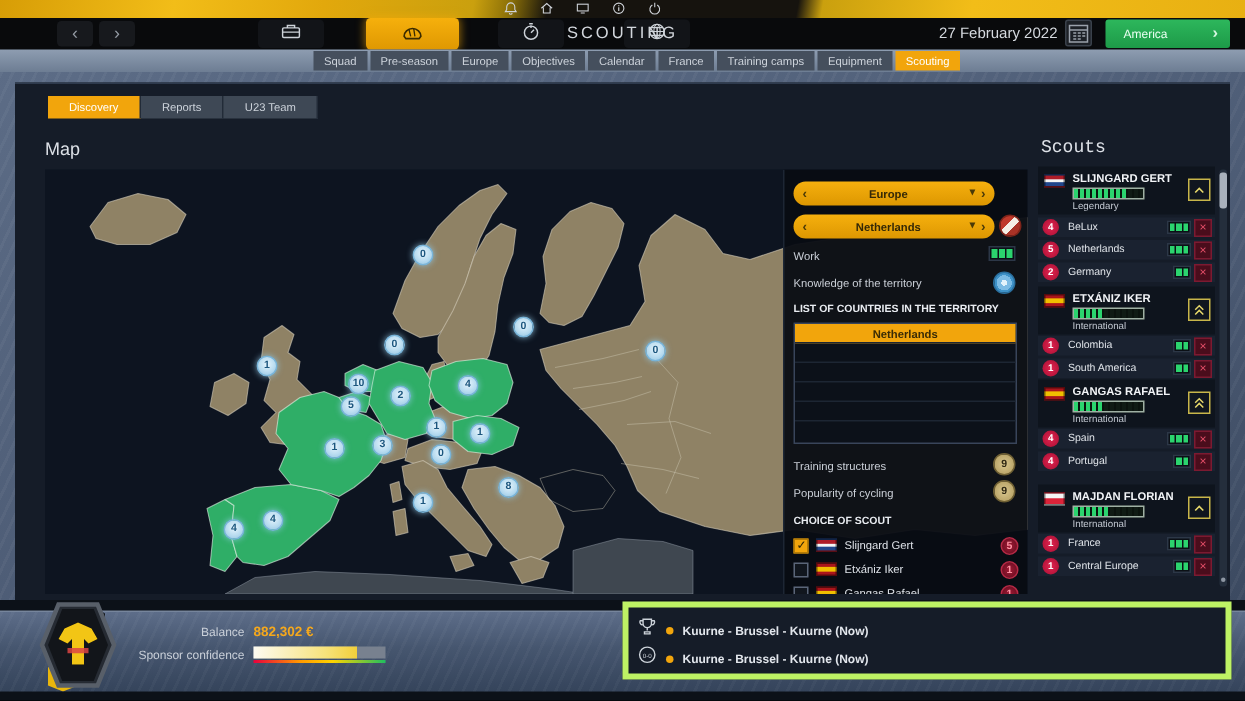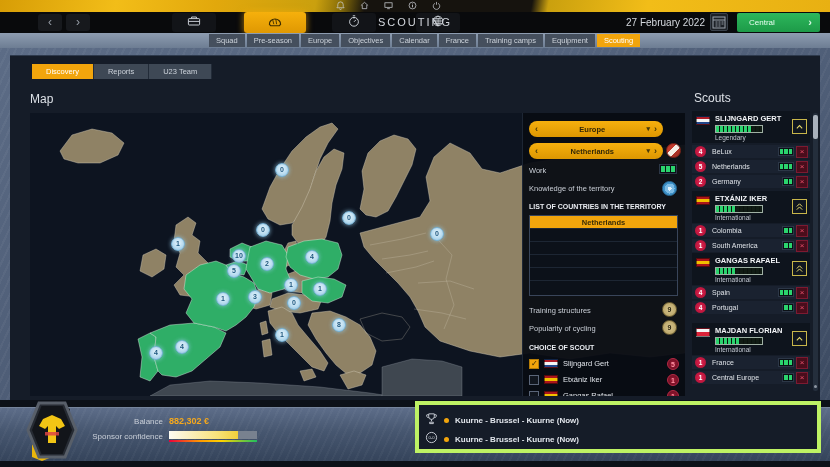--- a/index.html
+++ b/index.html
@@ -100,21 +100,21 @@
   .flag-nl{background:linear-gradient(#ae1c28 0 33%,#f5f5f5 33% 66%,#21468b 66%);}
   .flag-es{background:linear-gradient(#aa151b 0 25%,#f1bf00 25% 75%,#aa151b 75%);}
   .flag-pl{background:linear-gradient(#f5f5f5 0 50%,#dc2339 50%);}
   .scout-row .nm{color:#dfe3e9;font-size:7.5px;flex:1;}
   .redbadge{width:12px;height:12px;border-radius:50%;flex:none;
     background:radial-gradient(#a11a35,#600c1e);border:1px solid #b72a46;color:#ff93a4;
     font-size:7px;font-weight:bold;text-align:center;line-height:11px;}
 
   
   .scouts{position:absolute;left:682px;top:35px;width:128px;height:305px;}
-  .scouts-title{position:absolute;left:2px;top:0;color:#dde1e7;font-size:12px;}
+  .scouts-title{position:absolute;left:2px;top:0;color:#dde1e7;font-size:12px;font-family:Liberation Mono, monospace;}
   .card-h{position:absolute;left:0;width:118px;height:32px;background:#0e141d;}
   .card-h .flag{position:absolute;left:4px;top:5px;}
   .sname{position:absolute;left:23px;top:3px;color:#f2f4f7;font-size:7.5px;font-weight:bold;white-space:nowrap;}
   .skillbar{position:absolute;left:23px;top:14px;width:48px;height:8px;border:1px solid #9fb0a4;
     background:#101b14;}
   .skillbar .fill{height:100%;background:#2bd46e;}
   .skillbar::after{content:"";position:absolute;inset:0;
     background:repeating-linear-gradient(90deg,transparent 0 3px,#0b130e 3px 4px);}
   .slevel{position:absolute;left:23px;top:23px;color:#c3c9d2;font-size:6.5px;}
   .chev{position:absolute;left:100px;top:8px;width:15px;height:15px;background:#10161f;
@@ -223,21 +223,21 @@
           </svg></span>
     </button>
 
     <div class="app-title">SCOUTING</div>
     <div class="date-txt">27 February 2022</div>
     <button class="cal-btn"><span><svg viewBox="0 0 14 14">
             <rect x="1" y="2" width="12" height="11" fill="none" stroke="#9aa1ab" stroke-width="1"></rect>
             <path d="M1 5 h12" stroke="#9aa1ab"></path>
             <path d="M3.5 7 h2 M6.5 7 h2 M9.5 7 h2 M3.5 9 h2 M6.5 9 h2 M9.5 9 h2 M3.5 11 h2 M6.5 11 h2" stroke="#9aa1ab" stroke-width=".9"></path>
           </svg></span></button>
-    <button class="continue-btn"><span>Central</span><span class="arr"></span></button>
+    <button class="continue-btn"><span>America</span><span class="arr"></span></button>
   </div>
 
   <div class="tabstrip">
     <button class="tab">Squad</button>
     <button class="tab">Pre-season</button>
     <button class="tab">Europe</button>
     <button class="tab">Objectives</button>
     <button class="tab">Calendar</button>
     <button class="tab">France</button>
     <button class="tab">Training camps</button>

